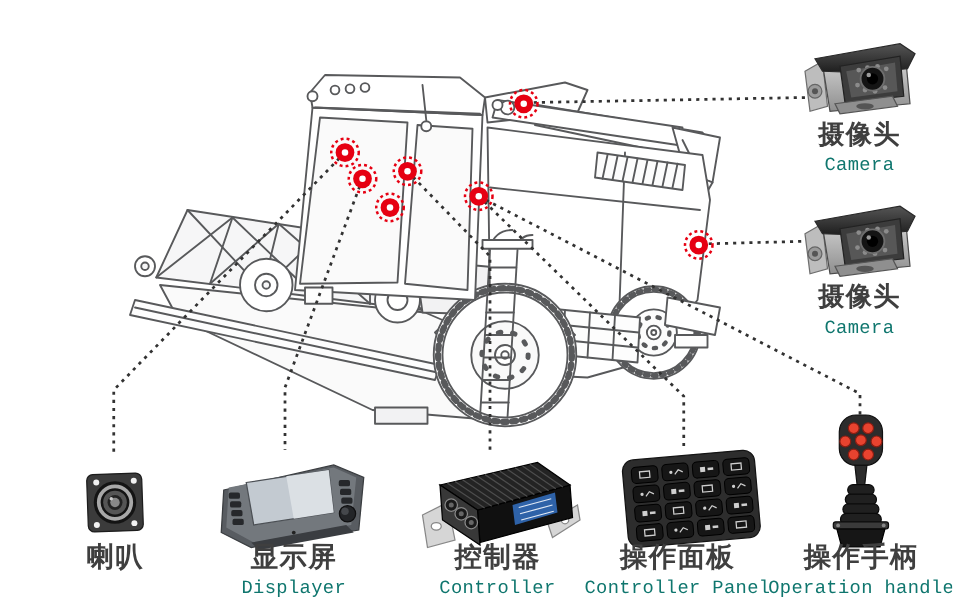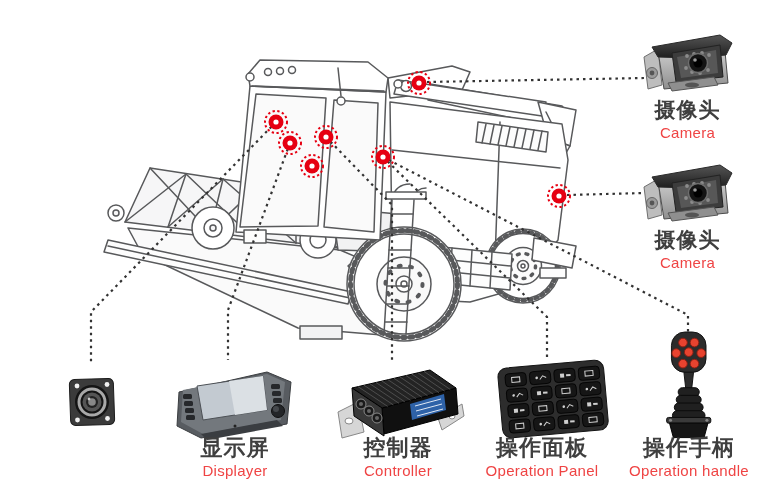--- a/index.html
+++ b/index.html
@@ -1,21 +1,21 @@
 <!DOCTYPE html>
 <html><head>
 <meta charset="utf-8">
 <style>
   html,body{margin:0;padding:0;background:#fff;}
   .stage{position:relative;width:762px;height:485px;background:#fff;overflow:hidden;
-         font-family:Liberation Sans, sans-serif;}
+         font-family:Liberation Mono, monospace;}
   .stage svg.art{position:absolute;left:0;top:0;}
   .lbl{position:absolute;text-align:center;line-height:1.15;}
   .lbl .cn{font-size:22px;font-weight:bold;color:#3f3f3f;letter-spacing:1px;}
-  .lbl .en{font-size:15px;color:#ef4444;margin-top:2px;letter-spacing:.3px;}
+  .lbl .en{font-size:15px;color:#0f766e;margin-top:2px;letter-spacing:.3px;}
   .lbl.cam .cn{font-size:21px;}
   .machine *{vector-effect:non-scaling-stroke;}
 </style>
 </head>
 <body>
 
 <div class="stage">
 <svg class="art" width="762" height="485" viewBox="0 0 762 485">
   <defs>
     <linearGradient id="gBody" x1="0" y1="0" x2="0" y2="1">
@@ -370,30 +370,31 @@
 
   <div class="lbl cam" style="left:620px;top:98px;width:135px;">
     <div class="cn">摄像头</div>
     <div class="en">Camera</div>
   </div>
   <div class="lbl cam" style="left:620px;top:228px;width:135px;">
     <div class="cn">摄像头</div>
     <div class="en">Camera</div>
   </div>
   <div class="lbl" style="left:22px;top:435px;width:140px;">
+    <div class="cn">喇叭</div>
   </div>
   <div class="lbl" style="left:165px;top:435px;width:140px;">
     <div class="cn">显示屏</div>
     <div class="en">Displayer</div>
   </div>
   <div class="lbl" style="left:328px;top:435px;width:140px;">
     <div class="cn">控制器</div>
     <div class="en">Controller</div>
   </div>
   <div class="lbl" style="left:462px;top:435px;width:160px;">
     <div class="cn">操作面板</div>
-    <div class="en">Operation Panel</div>
+    <div class="en">Controller Panel</div>
   </div>
   <div class="lbl" style="left:609px;top:435px;width:160px;">
     <div class="cn">操作手柄</div>
     <div class="en">Operation handle</div>
   </div>
 </div>
 
 </body></html>

